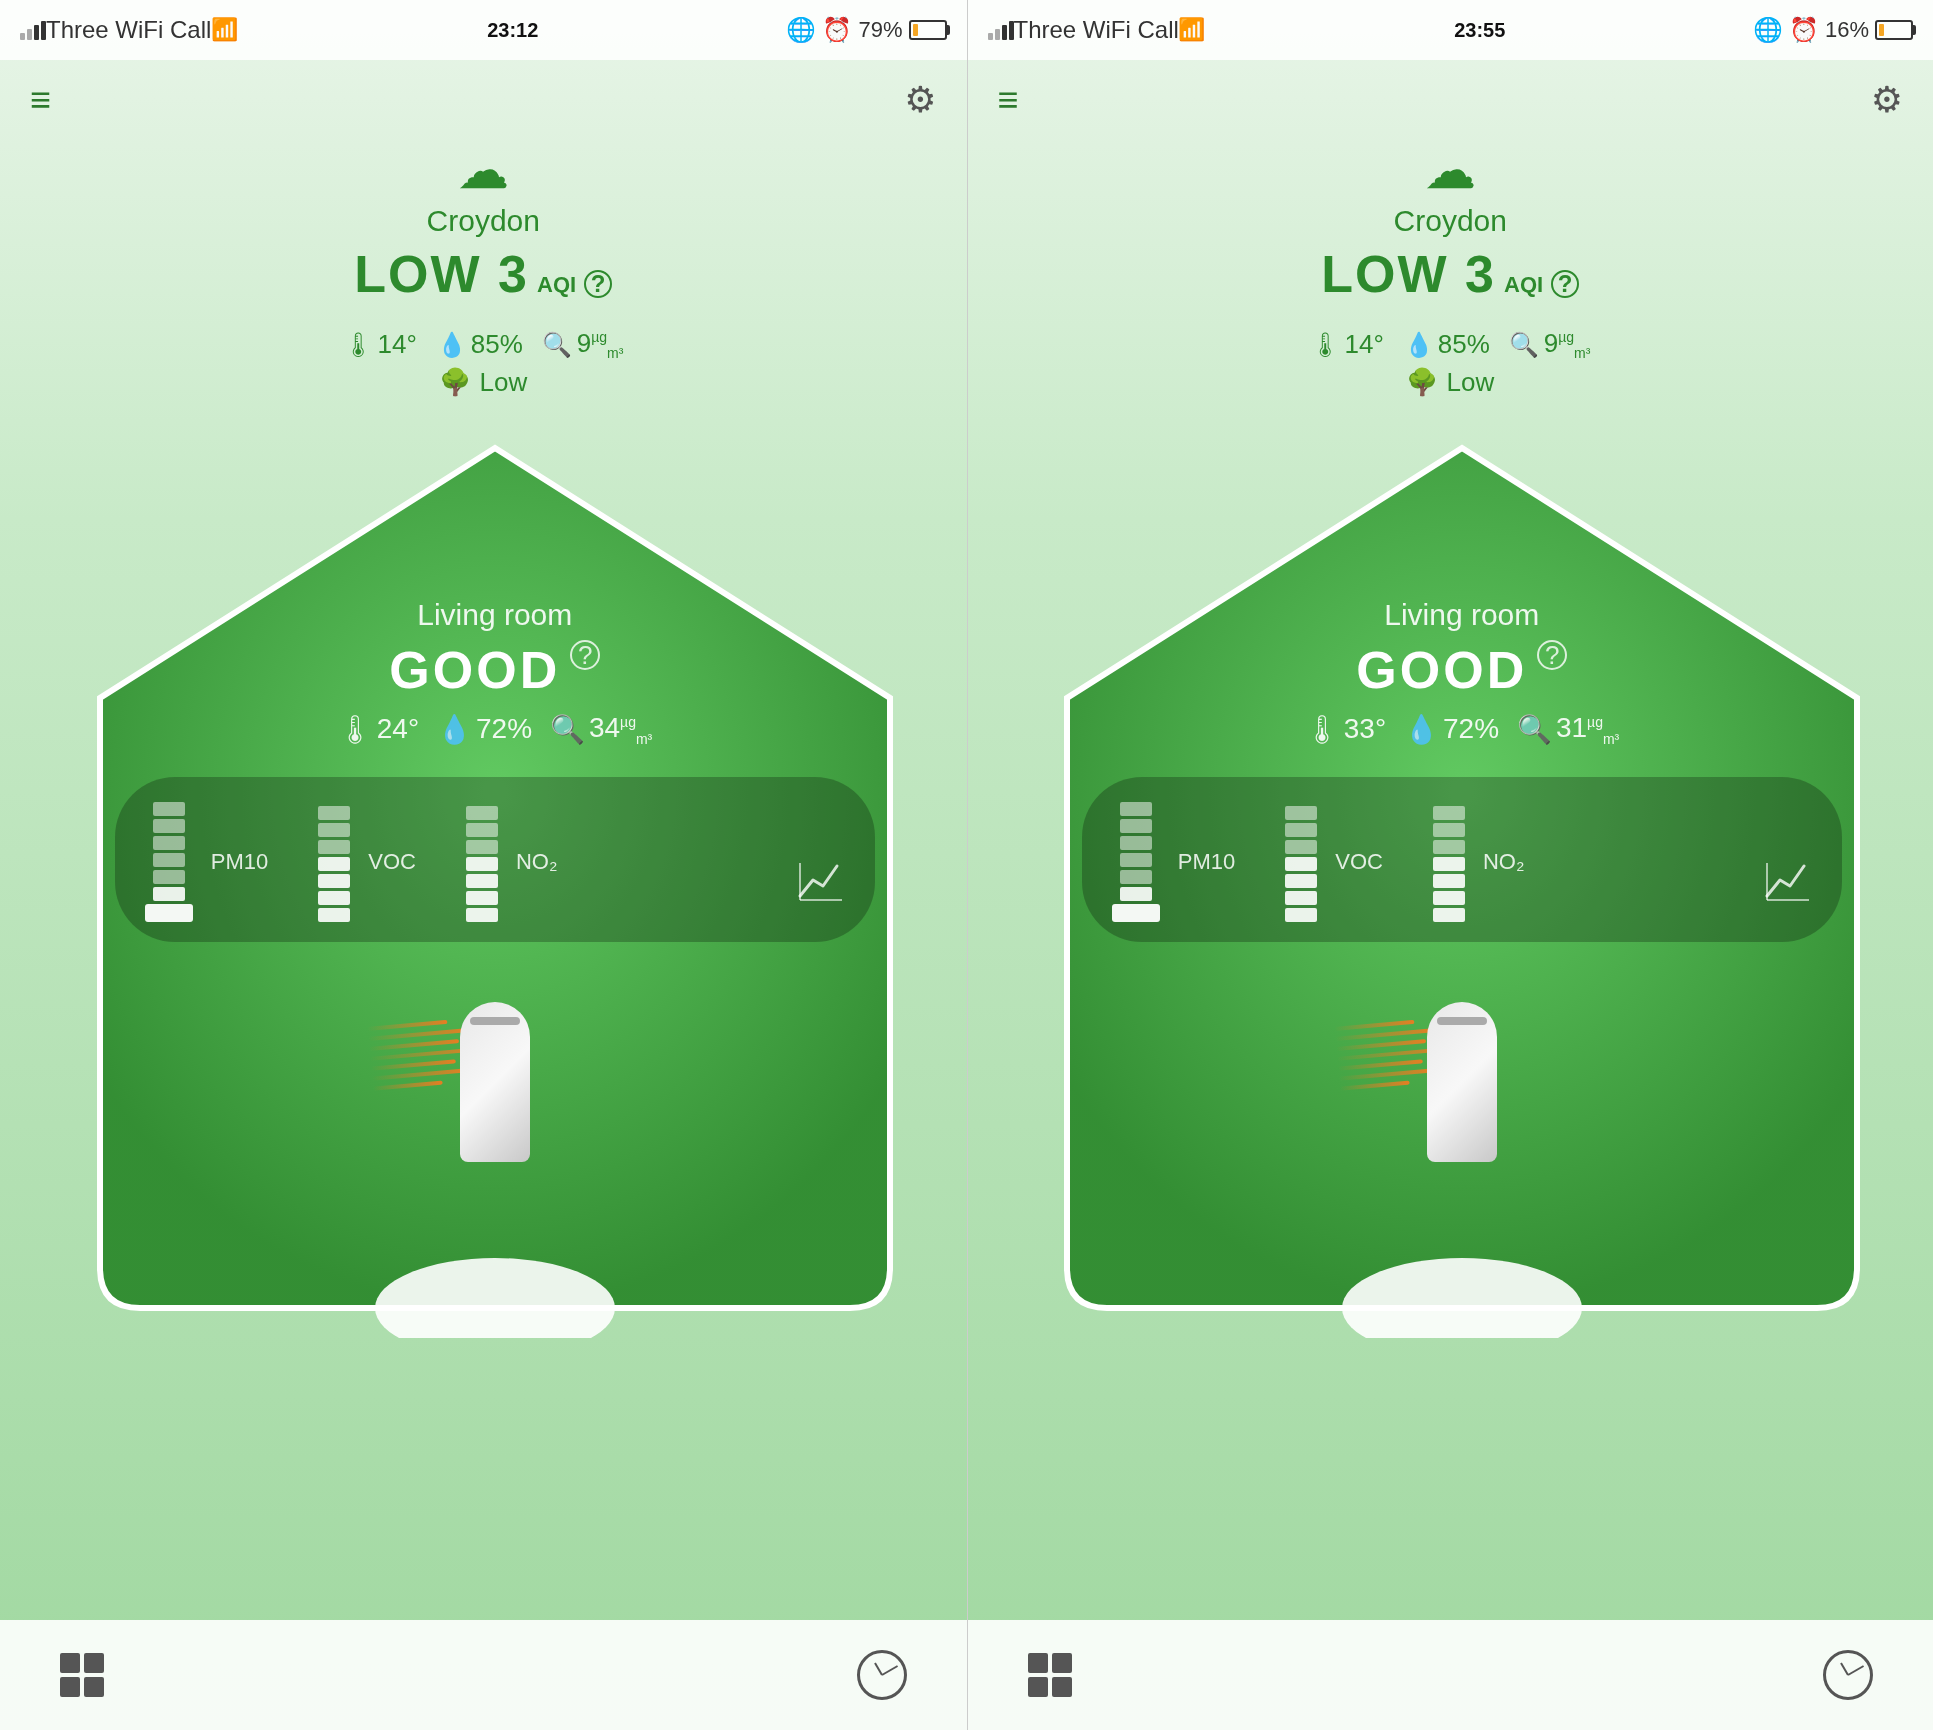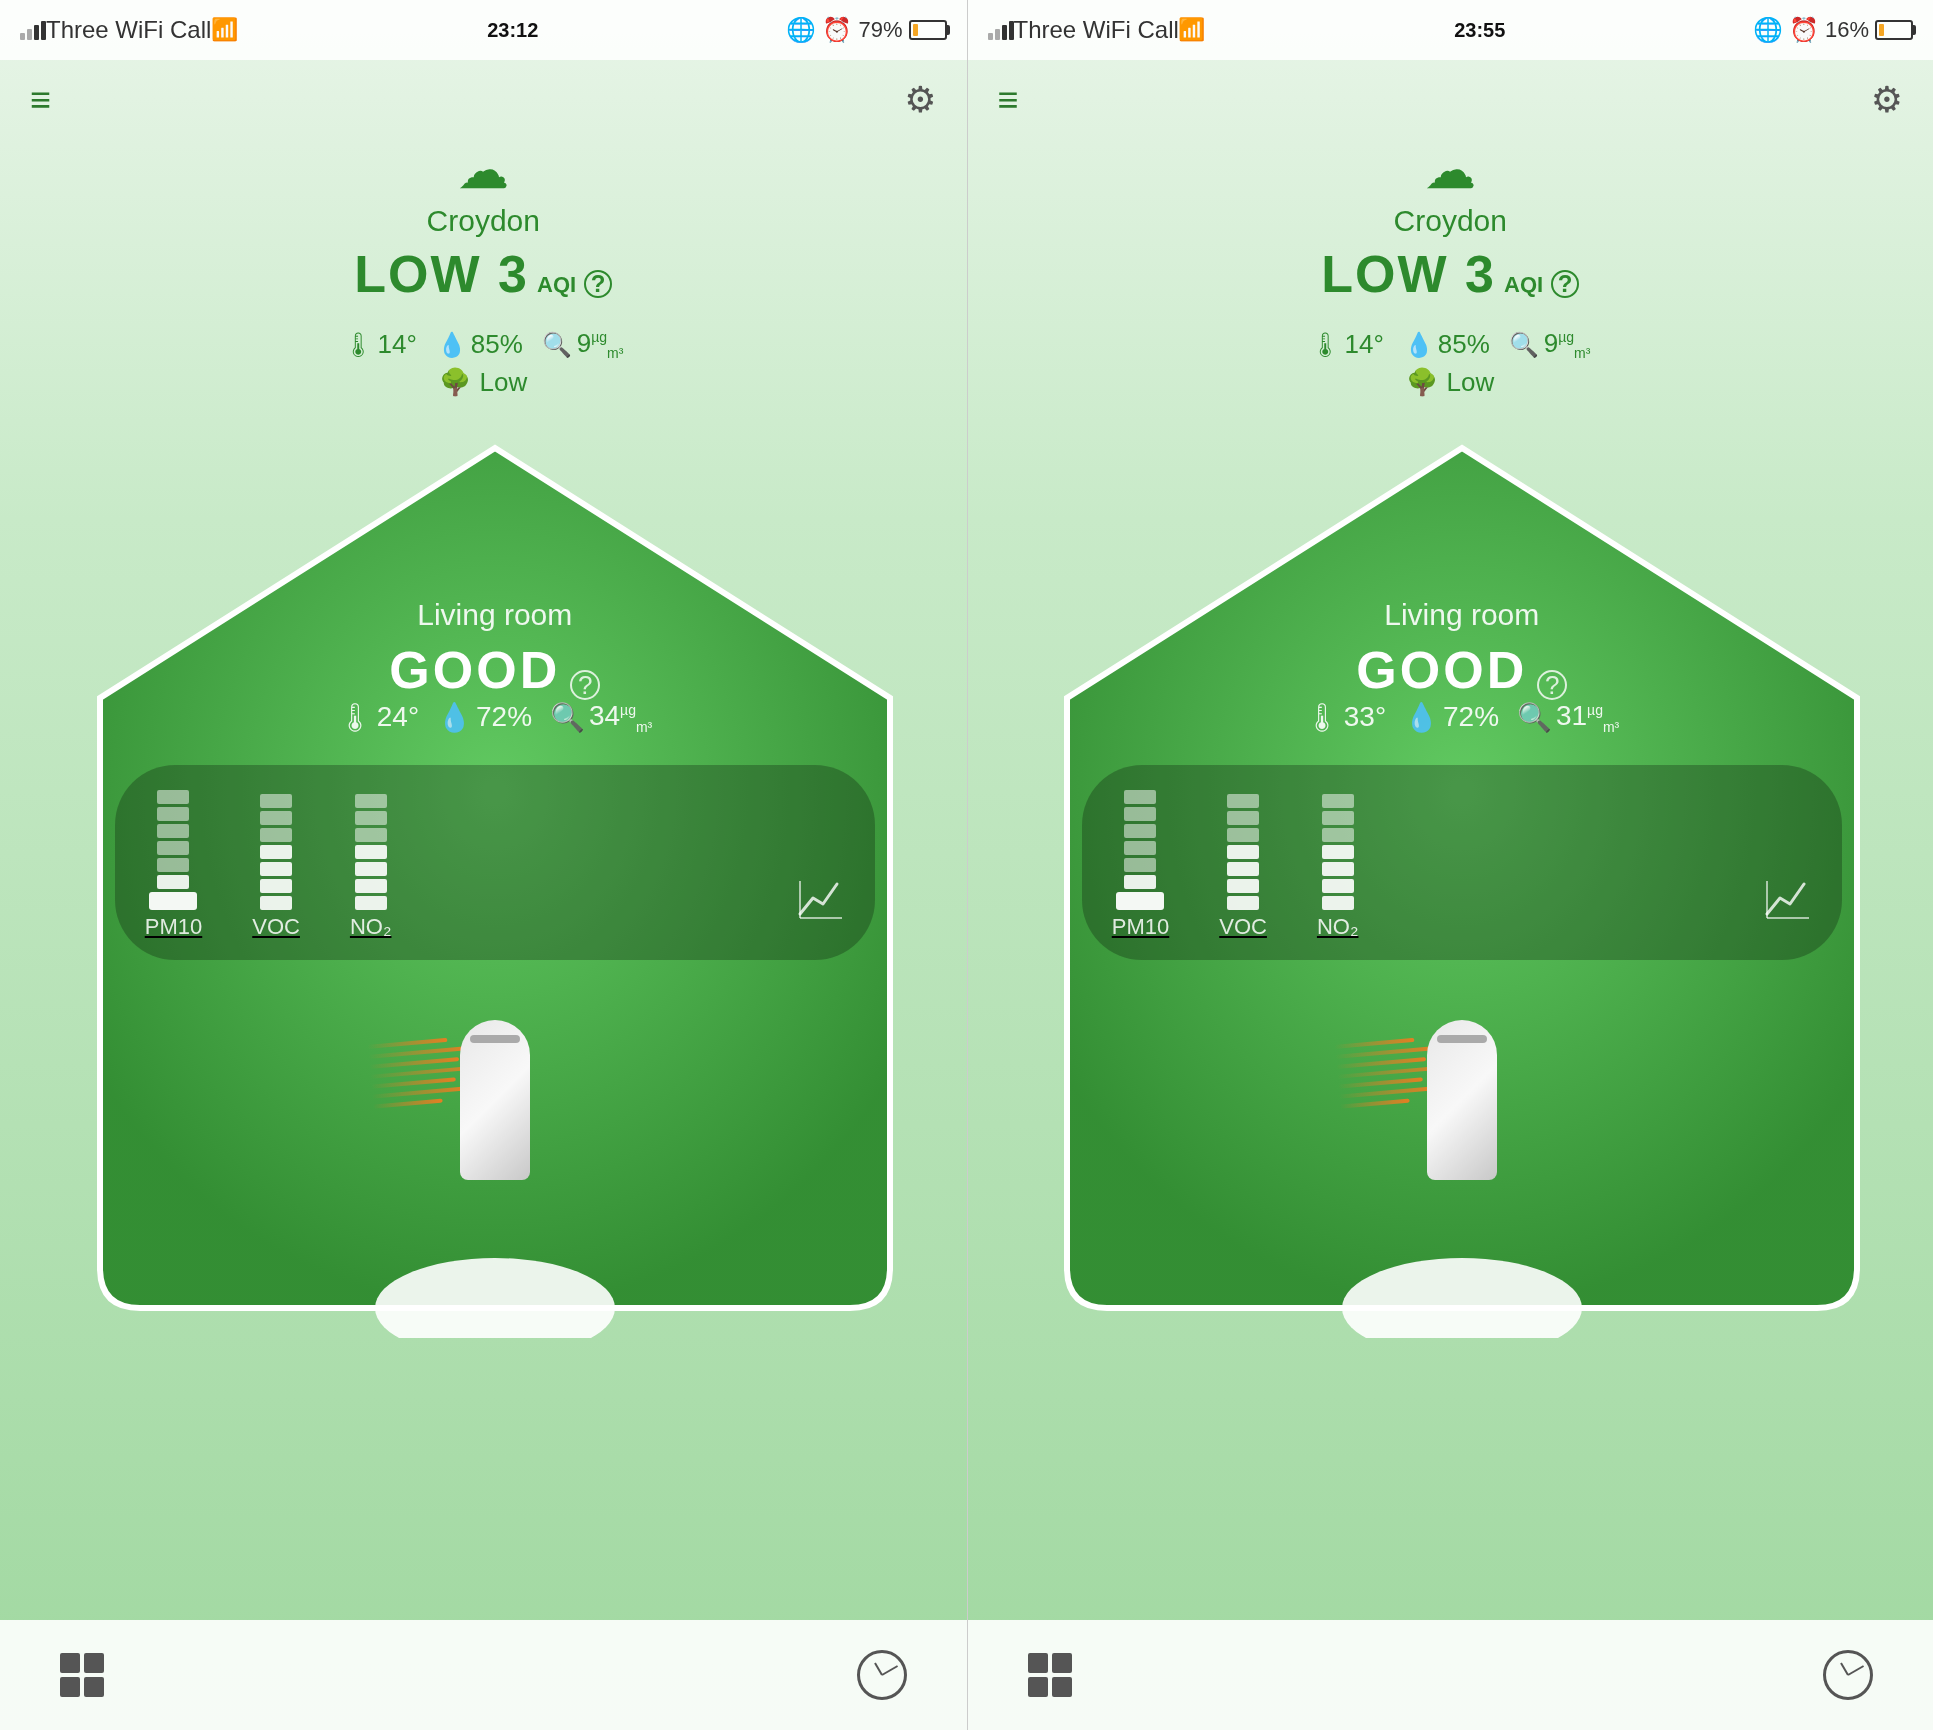--- a/index.html
+++ b/index.html
@@ -222,22 +222,23 @@
       padding-top: 180px;
     }
     .room-name {
       color: rgba(255,255,255,0.9);
       font-size: 30px;
       margin-bottom: 8px;
       font-weight: 400;
     }
     .quality-row {
       display: flex;
-      align-items: flex-end;
+      align-items: flex-start;
       gap: 10px;
+      margin-bottom: 12px;
     }
     .quality-label {
       color: #fff;
       font-size: 52px;
       font-weight: 700;
       letter-spacing: 3px;
     }
     .quality-help {
       color: rgba(255,255,255,0.8);
       font-size: 26px;
@@ -274,24 +275,23 @@
       align-items: flex-end;
       justify-content: space-between;
       margin-bottom: 20px;
     }
     .sensor-bars-group {
       display: flex;
       gap: 50px;
     }
     .sensor-bar-item {
       display: flex;
-      flex-direction: column;
-      align-items: center;
-      gap: 4px;
-      text-decoration: underline;
+      flex-direction: row;
+      align-items: center;
+      gap: 18px;
     }
     .bar-stack {
       display: flex;
       flex-direction: column;
       align-items: center;
       gap: 3px;
       height: 120px;
       justify-content: flex-end;
     }
     .bar-segment {

